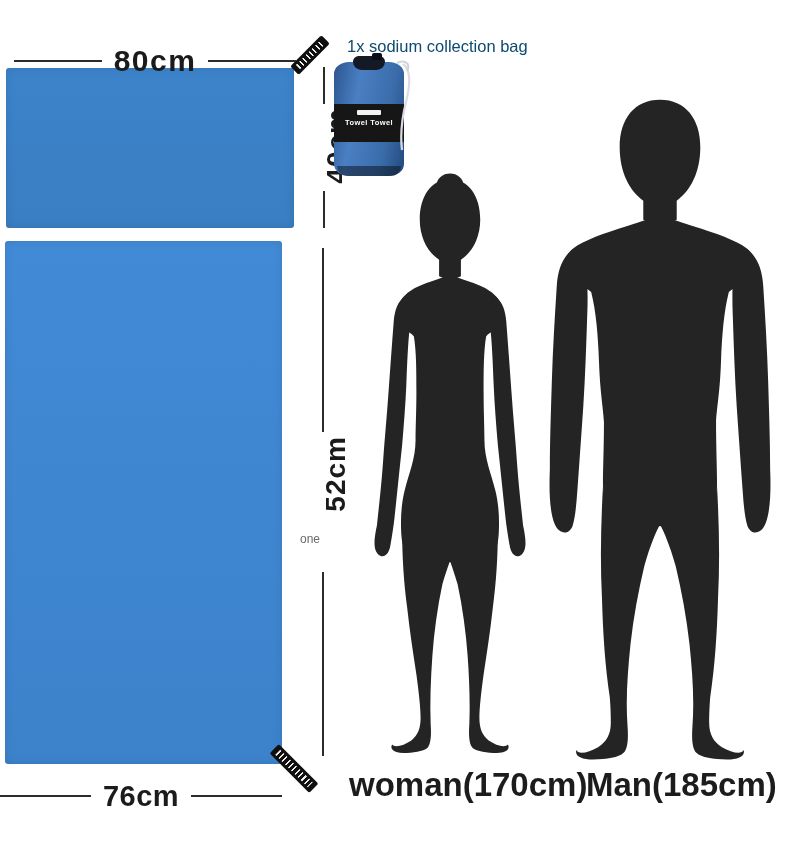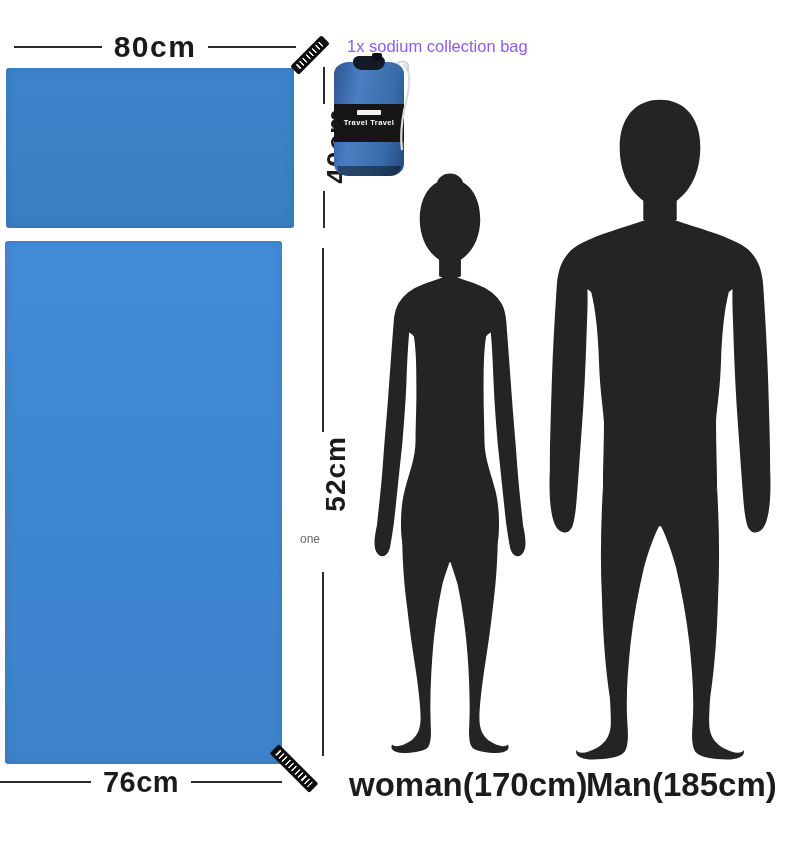--- a/index.html
+++ b/index.html
@@ -14,21 +14,21 @@
     background:linear-gradient(180deg,#3c83ca 0%,#3a7ec2 100%); }
   .towel-large{ left:5px; top:241px; width:277px; height:523px;
     background:linear-gradient(180deg,#428ad6 0%,#3c82cb 100%); }
   
   .tag{ position:absolute; background:#0f0f0f; border-radius:2px; }
   .tag::after{ content:""; position:absolute; inset:3px 5px;
     background:repeating-linear-gradient(90deg, rgba(255,255,255,.92) 0 1.5px, transparent 1.5px 4.5px); }
   .tag-top{ left:288px; top:49px; width:44px; height:12px; transform:rotate(-45deg); }
   .tag-bottom{ left:266px; top:762px; width:56px; height:13px; transform:rotate(45deg); }
   
-  .dim-h{ position:absolute; display:flex; align-items:center; }
+  .dim-h{ position:absolute; display:flex; align-items:center;margin-top:14px; }
   .dim-h .hline{ flex:1; height:2px; background:#2b2b2b; }
   .dim-h .dim-label{ font-size:30px; font-weight:600; letter-spacing:1.5px; padding:0 12px; color:#1b1b1b; }
   .dim-80{ left:14px; top:28px; width:282px; height:38px; }
   .dim-76{ left:0px; top:763px; width:282px; height:38px; }
   .dim-76 .dim-label{ font-size:29px; letter-spacing:0.5px; }
   
   .dim-v{ position:absolute; display:flex; flex-direction:column; align-items:center; }
   .dim-v .vline{ width:2px; background:#2b2b2b; flex:1; }
   .dim-v .dim-label{ writing-mode:vertical-rl; transform:rotate(180deg) translateX(-13px);
     font-size:28px; font-weight:600; letter-spacing:1px; padding:8px 0 4px 0; color:#1b1b1b; }
@@ -43,21 +43,21 @@
     border-radius:0 0 13px 13px; background:rgba(10,13,22,.5); }
   .bag-cinch{ position:absolute; top:0; left:50%; transform:translateX(-50%);
     width:32px; height:14px; background:#141926; border-radius:6px 6px 9px 9px; }
   .bag-cinch::before{ content:""; position:absolute; top:-3px; left:60%; width:10px; height:7px;
     background:#0b0e16; border-radius:2px; }
   .bag-band{ position:absolute; left:0; right:0; top:48px; height:38px; background:#161616; }
   .bag-logo{ width:24px; height:5px; background:#f2f2f2; border-radius:1px; margin:6px auto 3px auto; }
   .bag-label{ color:#ffffff; font-size:7.5px; font-weight:bold; text-align:center; letter-spacing:.4px; }
   .bag-cords{ position:absolute; right:-9px; top:2px; }
   
-  .caption{ position:absolute; left:347px; top:37px; font-size:16.5px; color:#8b5cf6; z-index:5; white-space:nowrap; }
+  .caption{ position:absolute; left:347px; top:37px; font-size:16.5px; color:#0c4a6e; z-index:5; white-space:nowrap; }
   
   .fig{ position:absolute; }
   .fig-woman{ left:366px; top:171px; width:168px; height:587px; }
   .fig-man{ left:542px; top:94px; width:236px; height:676px; }
   .fig-label{ position:absolute; top:766px; width:190px; text-align:center;
     font-size:33px; font-weight:700; color:#1c1c1c; white-space:nowrap; }
   .fig-label-woman{ left:349px; }
   .fig-label-man{ left:586px; }
 </style>
 </head>
@@ -94,21 +94,21 @@
     <div class="hline"></div>
     <div class="dim-label">76cm</div>
     <div class="hline"></div>
   </div>
 
   <div class="bag">
     <div class="bag-body"></div>
     <div class="bag-cinch"></div>
     <div class="bag-band">
       <div class="bag-logo"></div>
-      <div class="bag-label">Travel Travel</div>
+      <div class="bag-label">Towel Towel</div>
     </div>
     <svg class="bag-cords" width="28" height="112" viewBox="0 0 28 112">
       <path d="M18,6 C27,12 25,28 21,44 C17,60 15,76 17,92" stroke="#d9dde3" stroke-width="2.2" fill="none"></path>
       <path d="M12,5 C20,1 26,6 22,13" stroke="#cfd4da" stroke-width="2" fill="none"></path>
     </svg>
   </div>
 
   <div class="caption">1x sodium collection bag</div>
 
   <svg class="fig fig-woman" viewBox="0 0 200 702" preserveAspectRatio="none">

